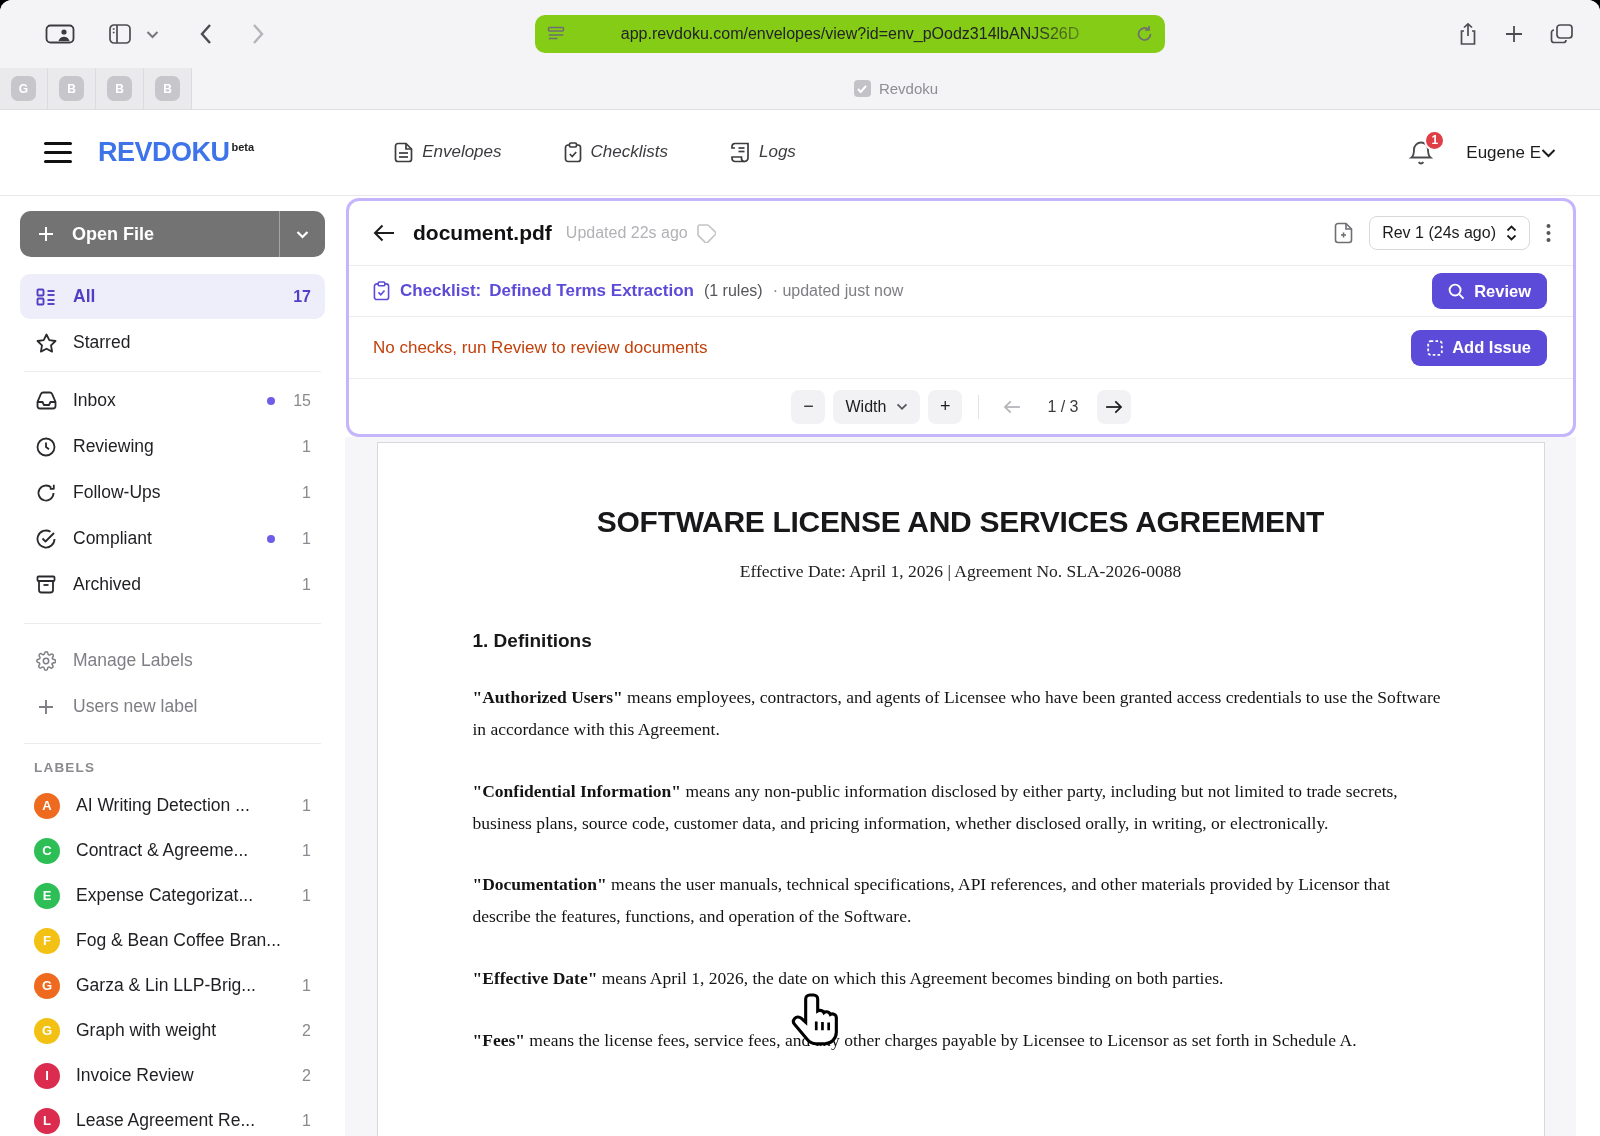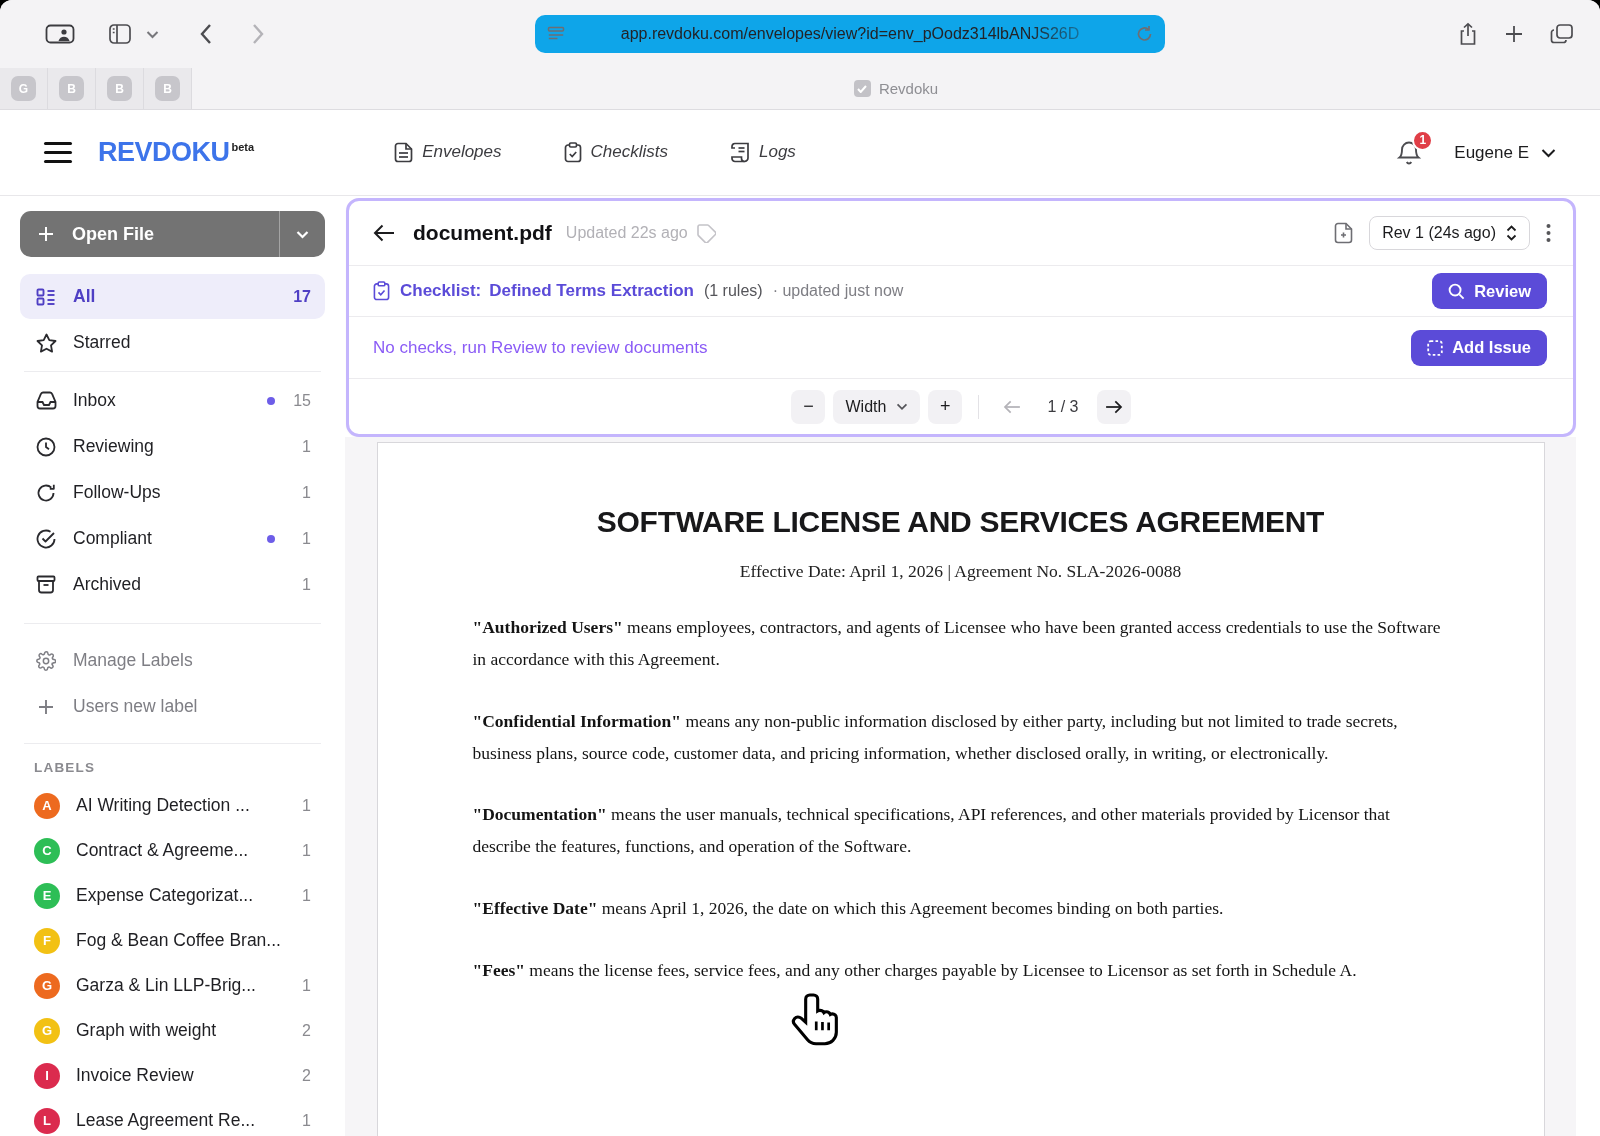--- a/index.html
+++ b/index.html
@@ -5,21 +5,21 @@
   * { margin:0; padding:0; box-sizing:border-box; }
   html,body { width:1600px; height:1136px; background:#000; font-family:"Liberation Sans", sans-serif; }
   .window { width:1600px; height:1136px; border-radius:12px 12px 0 0; overflow:hidden; background:#f4f3f5; position:relative; }
 
   
   .chrome { height:68px; display:flex; align-items:center; padding:0 26px; gap:10px; background:#f4f3f5; }
   .chrome button { background:none; border:none; cursor:pointer; display:flex; align-items:center; justify-content:center; }
   .profile-pill { width:68px; height:32px; border-radius:16px; background:#e3e2e6; }
   .chrome-left { display:flex; align-items:center; gap:14px; }
   .gap-lg { margin-left:26px; }
-  .urlbar { flex:1; max-width:630px; height:38px; margin:0 auto; background:#0ea5e9; border-radius:10px; display:flex; align-items:center; padding:0 12px; gap:10px; }
+  .urlbar { flex:1; max-width:630px; height:38px; margin:0 auto; background:#84cc16; border-radius:10px; display:flex; align-items:center; padding:0 12px; gap:10px; }
   .url-text { flex:1; text-align:center; font-size:16px; color:#232327; white-space:nowrap; overflow:hidden;
               -webkit-mask-image:linear-gradient(90deg,#000 82%,transparent 98%); mask-image:linear-gradient(90deg,#000 82%,transparent 98%); }
   .chrome-right { display:flex; align-items:center; gap:26px; margin-left:24px; }
 
   
   .tabstrip { height:42px; display:flex; background:#eae9ec; border-bottom:1px solid #dddce0; }
   .pinned { width:48px; border-right:1px solid #dcdbdf; display:flex; align-items:center; justify-content:center; }
   .pin-square { width:25px; height:25px; border-radius:7px; background:#c7c6cb; color:#fff; font-size:12px; font-weight:700; display:flex; align-items:center; justify-content:center; }
   .active-tab { flex:1; background:#f4f3f5; display:flex; align-items:center; justify-content:center; gap:8px; color:#8e8e93; font-size:15px; }
   .favicon { width:17px; height:17px; border-radius:4px; background:#c3c2c7; display:flex; align-items:center; justify-content:center; color:#fff; }
@@ -28,21 +28,21 @@
   .appheader { height:86px; background:#fff; border-bottom:1px solid #e8e7ea; display:flex; align-items:center; padding:0 44px; }
   .hamburger { width:28px; display:flex; flex-direction:column; gap:6px; cursor:pointer; }
   .hamburger span { height:3px; background:#111; border-radius:2px; }
   .logo { margin-left:26px; font-size:27px; font-weight:800; letter-spacing:-0.5px; color:#3d74ea; cursor:pointer; }
   .logo sup { font-size:11px; font-weight:700; color:#222; letter-spacing:0; margin-left:2px; }
   .nav { display:flex; align-items:center; gap:62px; margin-left:140px; }
   .nav-item { display:flex; align-items:flex-start; gap:9px; font-size:17px; color:#3c3c40; cursor:pointer;font-style:italic; }
   .header-right { margin-left:auto; display:flex; align-items:center; gap:32px; }
   .bell-wrap { position:relative; cursor:pointer; color:#4c4c50; }
   .badge { position:absolute; top:-9px; right:-11px; min-width:21px; height:21px; border-radius:11px; background:#e03e47; color:#fff; font-size:12px; font-weight:700; display:flex; align-items:center; justify-content:center; border:2px solid #fff; }
-  .user-menu { display:flex; align-items:center; gap:12px; font-size:17px; color:#1c1c1e; cursor:pointer; }
+  .user-menu { display:flex; align-items:center; font-size:17px; color:#1c1c1e; cursor:pointer; }
 
   
   .body-row { display:flex; height:940px; background:#fff; }
   .sidebar { width:345px; flex:0 0 345px; background:#fff; padding:15px 20px 0 20px; overflow:hidden; }
   .main { flex:1; background:#fff; overflow:hidden; }
 
   
   .openfile { width:100%; height:46px; border:none; border-radius:11px; background:#737373; color:#fff; display:flex; align-items:center; cursor:pointer; font-size:18px; font-weight:700; padding:0; }
   .openfile .of-plus { width:52px; display:flex; justify-content:center; }
   .of-label { flex:1; text-align:left; }
@@ -78,21 +78,21 @@
   .rev-select { height:34px; border:1px solid #d8d7db; border-radius:8px; background:#fff; display:flex; align-items:center; gap:10px; padding:0 12px; font-size:16px; color:#1c1c1e; cursor:pointer; }
   .kebab { color:#565659; display:flex; cursor:pointer; }
   .check-row { height:51px; padding:0 26px 0 24px; }
   .purple { color:#5b4bd8; }
   .check-label { margin-left:10px; font-size:17px; font-weight:600; color:#5b4bd8; }
   .check-name { margin-left:8px; font-size:17px; font-weight:600; color:#5b4bd8; }
   .check-rules { margin-left:10px; font-size:16px; color:#55555a; }
   .check-updated { margin-left:10px; font-size:16px; color:#7e7e84; }
   .btn-purple { margin-left:auto; height:36px; border:none; border-radius:9px; background:#5b4bd8; color:#fff; font-size:16.5px; font-weight:700; display:flex; align-items:center; gap:9px; padding:0 16px; cursor:pointer; }
   .nochecks-row { height:62px; padding:0 26px 0 24px; }
-  .nochecks-text { font-size:17px; color:#8b5cf6; }
+  .nochecks-text { font-size:17px; color:#c2410c; }
   .toolbar-row { height:55px; justify-content:center; gap:8px; }
   .tb-btn { height:34px; min-width:34px; border:none; border-radius:8px; background:#f2f1f4; color:#1c1c1e; font-size:18px; display:flex; align-items:center; justify-content:center; cursor:pointer; }
   .tb-select { padding:0 12px; gap:10px; font-size:16px; }
   .tb-sep { width:1px; height:24px; background:#e3e2e6; margin:0 8px; }
   .tb-ghost { background:transparent; color:#b4b3b8; }
   .page-ind { font-size:16px; color:#3c3c40; margin:0 10px; }
 
   
   .canvas { background:#f6f5f7; margin-right:24px; height:704px; display:flex; justify-content:center; }
   .page { width:1168px; margin-top:5px; background:#fff; border:1px solid #d8d7db; padding:62px 95px 40px 95px; }
@@ -535,20 +535,21 @@
                 <line x1="1" y1="8" x2="17.5" y2="8"></line>
               </svg>
           </button>
         </div>
       </div>
 
       <div class="canvas">
         <div class="page">
           <div class="pdf-title">SOFTWARE LICENSE AND SERVICES AGREEMENT</div>
           <div class="pdf-meta">Effective Date: April 1, 2026  |  Agreement No. SLA-2026-0088</div>
+          <div class="pdf-h2">1. Definitions</div>
           <p class="pdf-p"><b>"Authorized Users"</b><span> means employees, contractors, and agents of Licensee who have been granted access credentials to use the Software in accordance with this Agreement.</span></p>
           <p class="pdf-p"><b>"Confidential Information"</b><span> means any non-public information disclosed by either party, including but not limited to trade secrets, business plans, source code, customer data, and pricing information, whether disclosed orally, in writing, or electronically.</span></p>
           <p class="pdf-p"><b>"Documentation"</b><span> means the user manuals, technical specifications, API references, and other materials provided by Licensor that describe the features, functions, and operation of the Software.</span></p>
           <p class="pdf-p"><b>"Effective Date"</b><span> means April 1, 2026, the date on which this Agreement becomes binding on both parties.</span></p>
           <p class="pdf-p"><b>"Fees"</b><span> means the license fees, service fees, and any other charges payable by Licensee to Licensor as set forth in Schedule A.</span></p>
         </div>
       </div>
     </main>
   </div>
 

